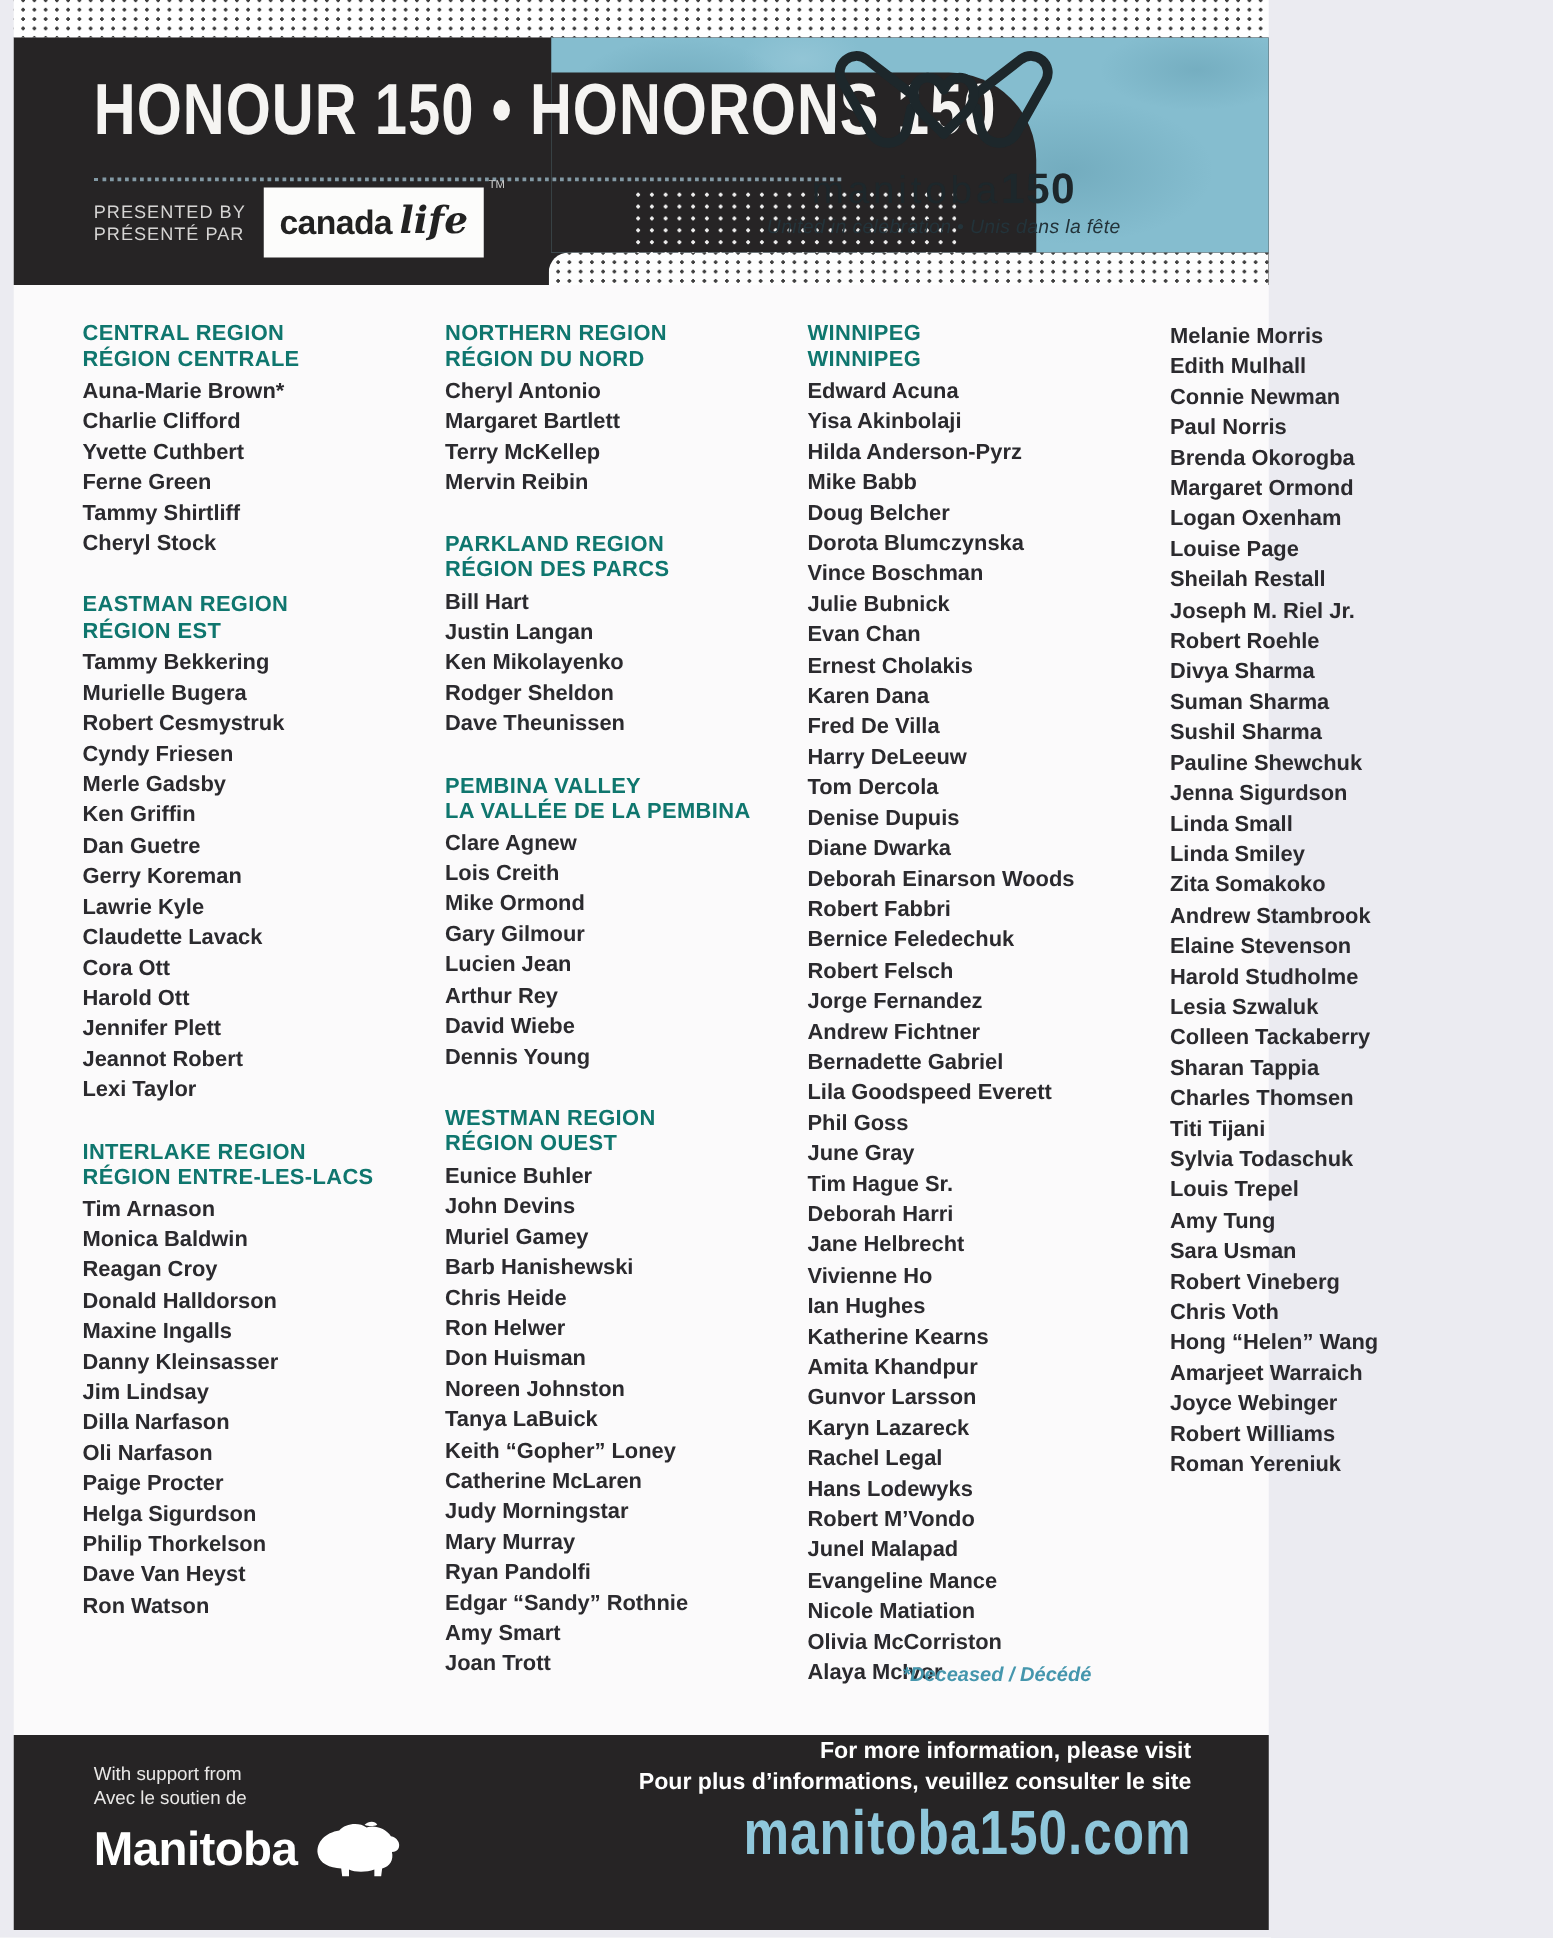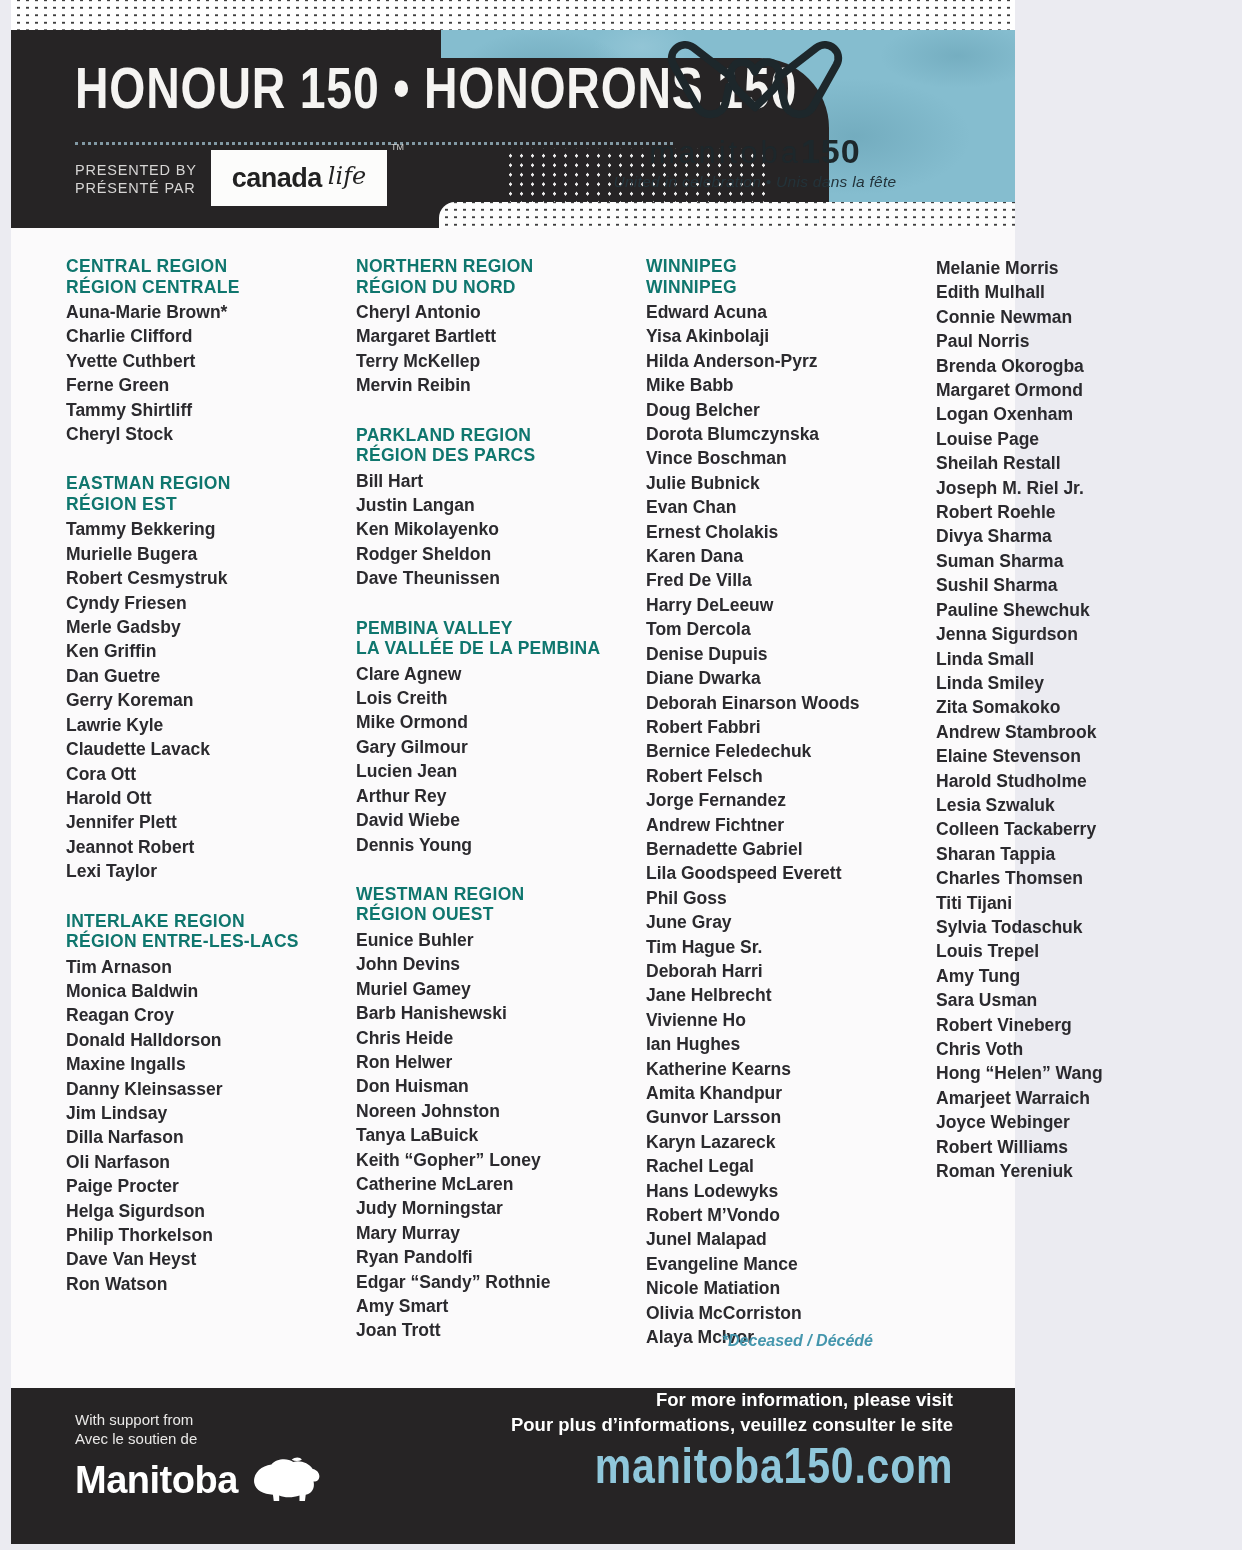--- a/index.html
+++ b/index.html
@@ -58,21 +58,21 @@
   }
   .presented{
     position:absolute;left:64px;top:132px;color:#d6d5d4;
     font-size:14.5px;line-height:17.5px;letter-spacing:.8px;
   }
   .cl-box{
     position:absolute;left:200px;top:120px;width:176px;height:56px;
     background:#fcfcfb;display:flex;align-items:center;justify-content:center;gap:6px;
   }
   .cl-word1{color:#222;font-size:27px;font-weight:bold;letter-spacing:-.5px;}
-  .cl-word2{color:#222;font-size:24px;font-weight:normal;font-style:italic;font-family:"DejaVu Serif",serif;margin-top:-4px;}
+  .cl-word2{color:#222;font-size:30px;font-weight:bold;font-style:italic;font-family:"DejaVu Serif",serif;margin-top:-4px;}
   .cl-tm{position:absolute;left:380px;top:112px;color:#cfcfcf;font-size:9px;}
 
   .mb150{position:absolute;right:40px;top:2px;width:440px;text-align:center;}
   .mb150 .crown{display:block;margin:0 auto;}
   .mb150-word{margin-top:-4px;color:#1d272b;font-size:31px;letter-spacing:3px;white-space:nowrap;}
   .mb150-word .num{font-weight:bold;font-size:34px;letter-spacing:1px;}
   .mb150-tag{margin-top:2px;color:#23333a;font-size:15.5px;font-style:italic;letter-spacing:.3px;}
 
   
   .main{position:absolute;left:0;top:228px;width:100%;height:1160px;background:#fbfafb;}

